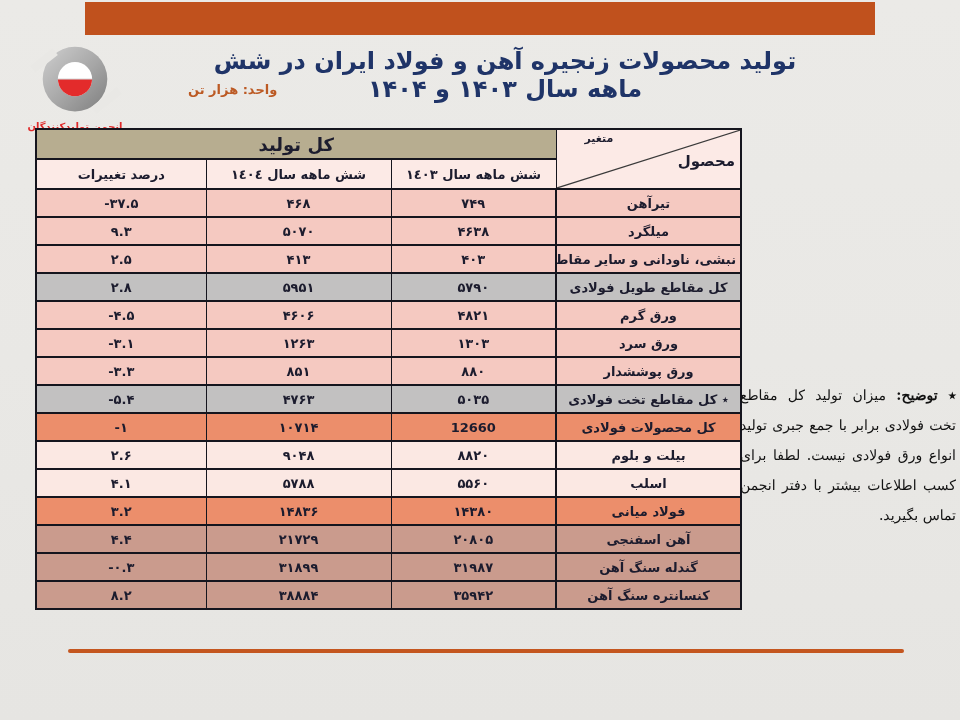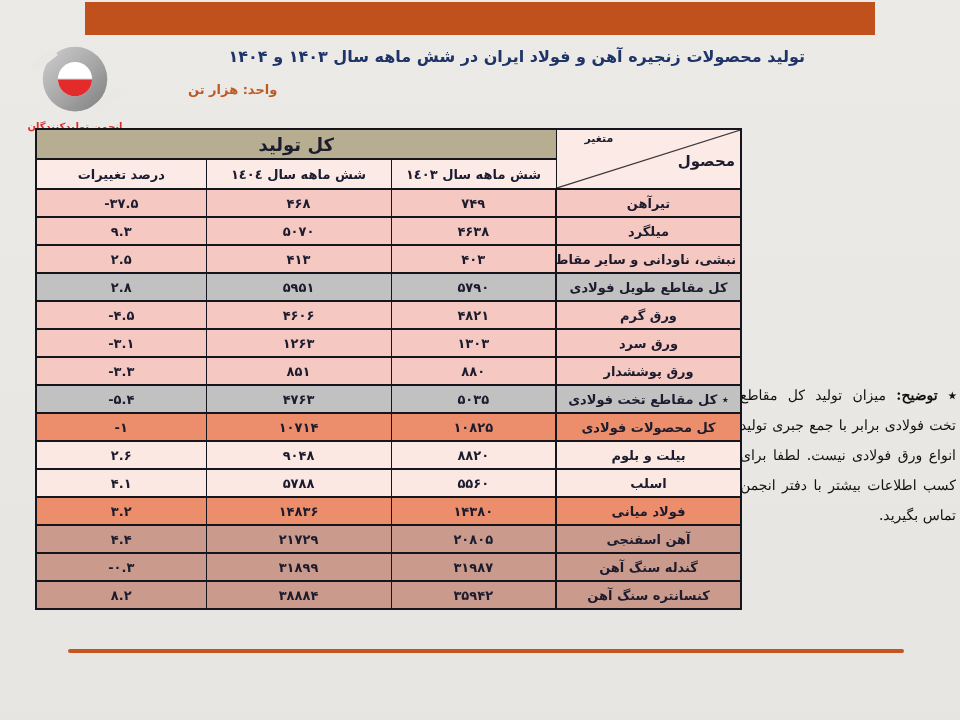--- a/index.html
+++ b/index.html
@@ -11,22 +11,22 @@
   html,body{margin:0;padding:0;}
   body{
     width:960px;height:720px;position:relative;overflow:hidden;
     background:linear-gradient(180deg,#ebeae7 0%,#e9e8e5 50%,#e6e5e2 100%);
     font-family:"DejaVu Sans","Liberation Sans",sans-serif;color:var(--text);
   }
   .top-bar{position:absolute;left:85px;top:2px;width:790px;height:33px;background:var(--accent_bar);}
   .logo{position:absolute;left:14px;top:43px;width:122px;text-align:center;}
   .logo-text{color:var(--logo_red);font-weight:bold;font-size:10px;line-height:12px;direction:rtl;margin-top:-2px;}
   .title{
-    position:absolute;left:205px;top:47px;width:600px;direction:rtl;
-    color:var(--title);font-size:16px;font-weight:bold;letter-spacing:0;
+    position:absolute;left:205px;top:47px;width:600px;text-align:center;direction:rtl;
+    color:var(--title);font-size:24px;font-weight:bold;letter-spacing:0;
   }
   .unit{position:absolute;left:188px;top:82px;width:110px;direction:rtl;text-align:left;
     color:var(--unit);font-size:13px;font-weight:bold;}
   .table-wrap{position:absolute;left:35px;top:128px;width:705px;}
   table{border-collapse:collapse;width:705px;direction:rtl;table-layout:fixed;}
   col.c-product{width:185px;} col.c-1403{width:165px;} col.c-1404{width:185px;} col.c-pct{width:170px;}
   th,td{
     border:1px solid var(--table_border);border-bottom-width:2px;border-top-width:2px;
     text-align:center;vertical-align:middle;color:var(--text);
     font-weight:bold;font-size:13px;padding:0 4px;height:26px;overflow:hidden;white-space:nowrap;
@@ -153,21 +153,21 @@
           <td class="pct"><span class="num">-۳.۳</span></td>
         </tr>
         <tr class="row-gray">
           <td class="product"><span>٭ کل مقاطع تخت فولادی</span></td>
           <td class="v1403"><span class="num">۵۰۳۵</span></td>
           <td class="v1404"><span class="num">۴۷۶۳</span></td>
           <td class="pct"><span class="num">-۵.۴</span></td>
         </tr>
         <tr class="row-salmon">
           <td class="product"><span>کل محصولات فولادی</span></td>
-          <td class="v1403"><span class="num">۱۰۸۲۵</span></td>
+          <td class="v1403"><span class="num">12660</span></td>
           <td class="v1404"><span class="num">۱۰۷۱۴</span></td>
           <td class="pct"><span class="num">-۱</span></td>
         </tr>
         <tr class="row-light">
           <td class="product"><span>بیلت و بلوم</span></td>
           <td class="v1403"><span class="num">۸۸۲۰</span></td>
           <td class="v1404"><span class="num">۹۰۴۸</span></td>
           <td class="pct"><span class="num">۲.۶</span></td>
         </tr>
         <tr class="row-light">

